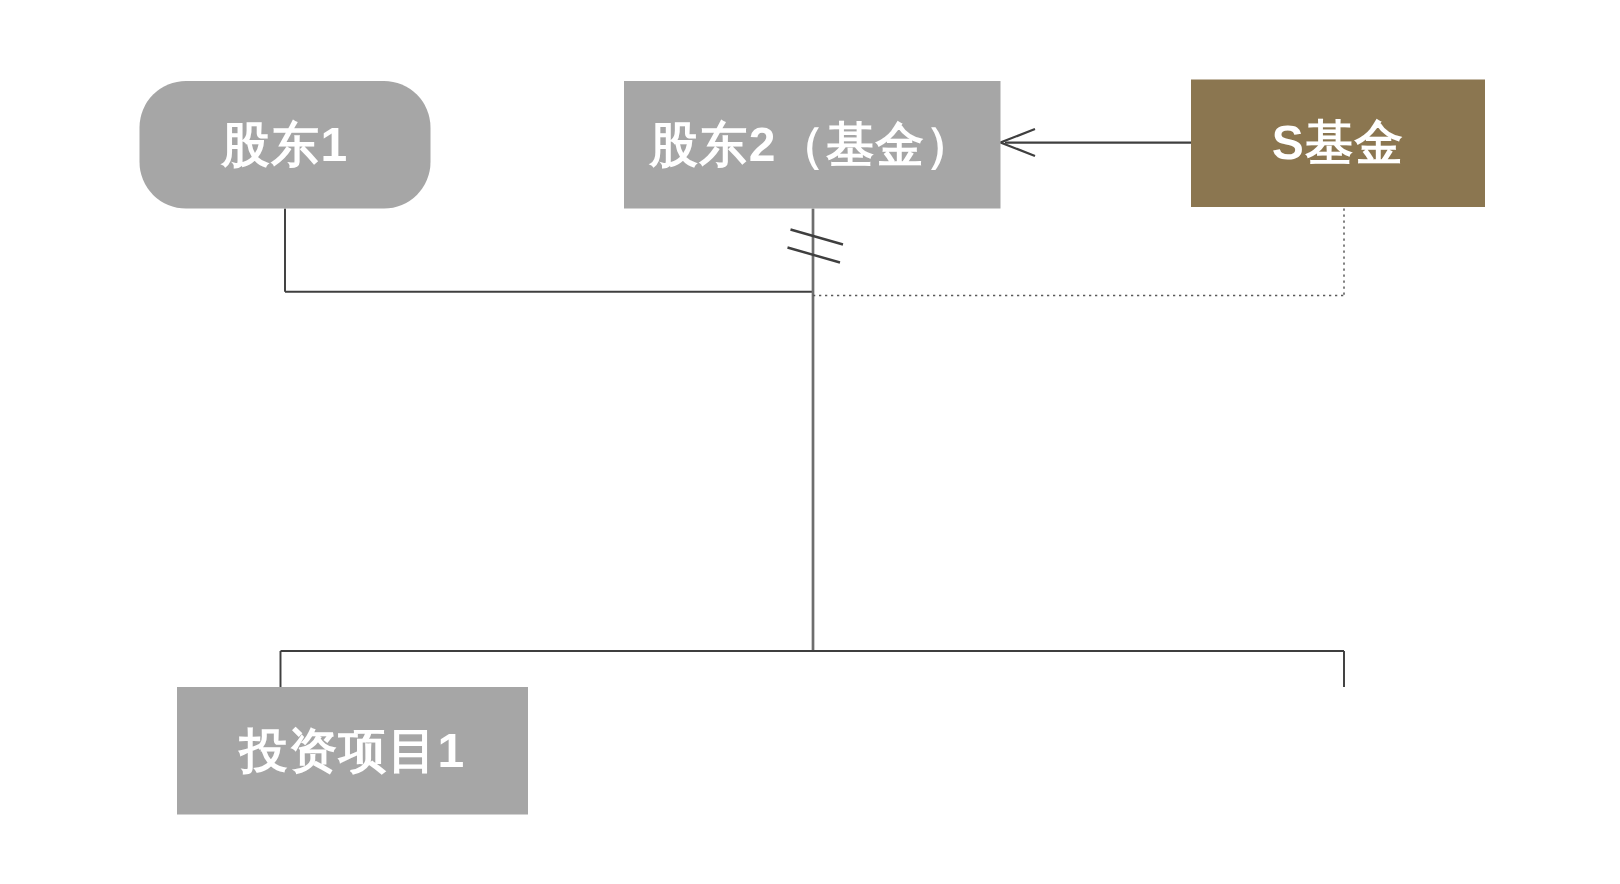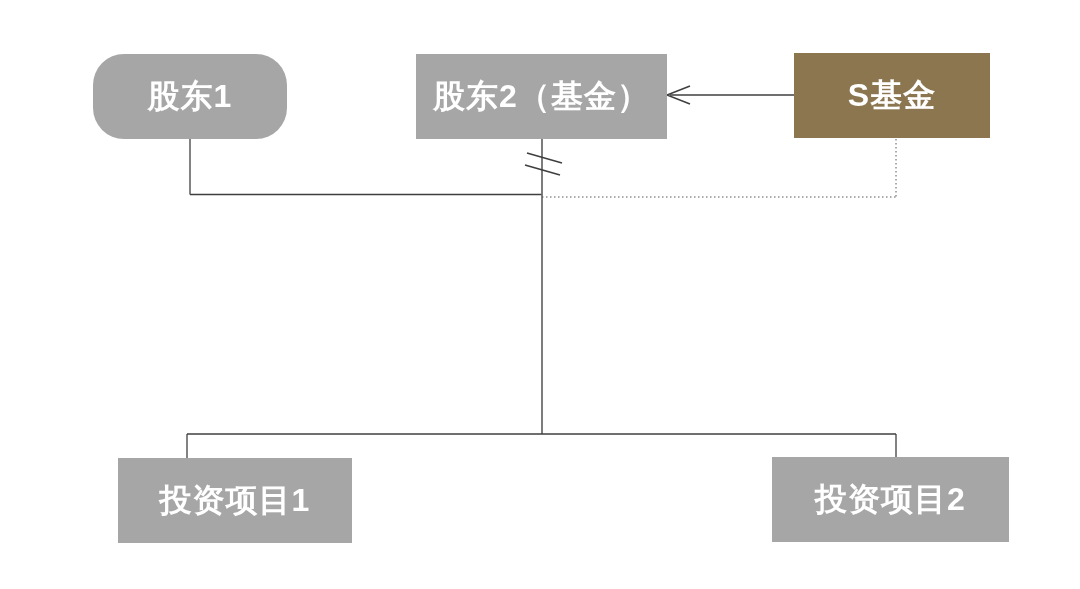--- a/index.html
+++ b/index.html
@@ -85,17 +85,14 @@
   </div>
 
   <div class="node brown sfund">
     <span>S基金</span>
   </div>
 
   <div class="node gray project1">
     <span>投资项目1</span>
   </div>
 
-  <div class="node gray project2">
-    <span>投资项目2</span>
-  </div>
 
 </div>
 
 </body></html>

